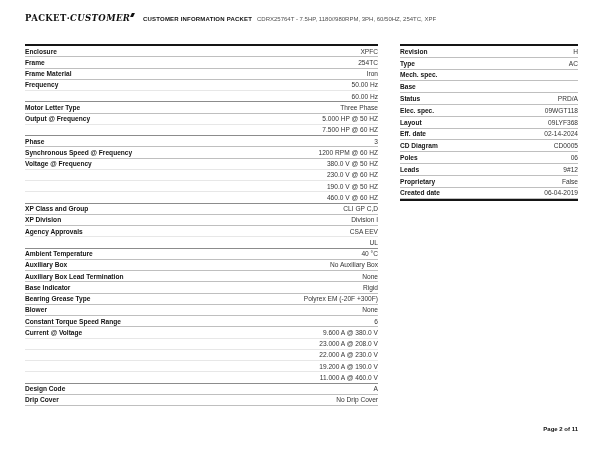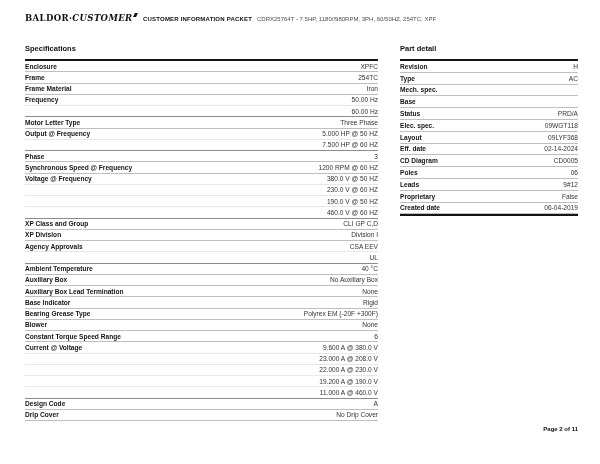--- a/index.html
+++ b/index.html
@@ -36,28 +36,27 @@
   
   .footer { position:absolute; top:426px; right:22px; font-size:6px; font-weight:bold; color:#111; }
 </style>
 </head>
 <body>
 
 <div class="page">
 
   <div class="hdr">
     <div class="logo">
-      <span>BALDOR</span><span>·</span><span class="rel">CUSTOMER</span><span class="logo-flag"></span>
+      <span>PACKET</span><span>·</span><span class="rel">CUSTOMER</span><span class="logo-flag"></span>
     </div>
     <div class="doc-title">CUSTOMER INFORMATION PACKET</div>
     <div class="product">CDRX25764T - 7.5HP, 1180//980RPM, 3PH, 60/50HZ, 254TC, XPF</div>
   </div>
 
   <div class="tbl spec-table">
-    <div class="tbl-title">Specifications</div>
     <div class="rows">
         <div class="row b-norm">
     <span class="lbl">Enclosure</span>
     <span class="val">XPFC</span>
   </div>
         <div class="row b-norm">
     <span class="lbl">Frame</span>
     <span class="val">254TC</span>
   </div>
         <div class="row b-norm">
@@ -177,21 +176,20 @@
     <span class="val">A</span>
   </div>
         <div class="row b-norm">
     <span class="lbl">Drip Cover</span>
     <span class="val">No Drip Cover</span>
   </div>
       </div>
   </div>
 
   <div class="tbl part-table">
-    <div class="tbl-title">Part detail</div>
     <div class="rows">
         <div class="row b-norm">
     <span class="lbl">Revision</span>
     <span class="val">H</span>
   </div>
         <div class="row b-norm">
     <span class="lbl">Type</span>
     <span class="val">AC</span>
   </div>
         <div class="row b-norm">

